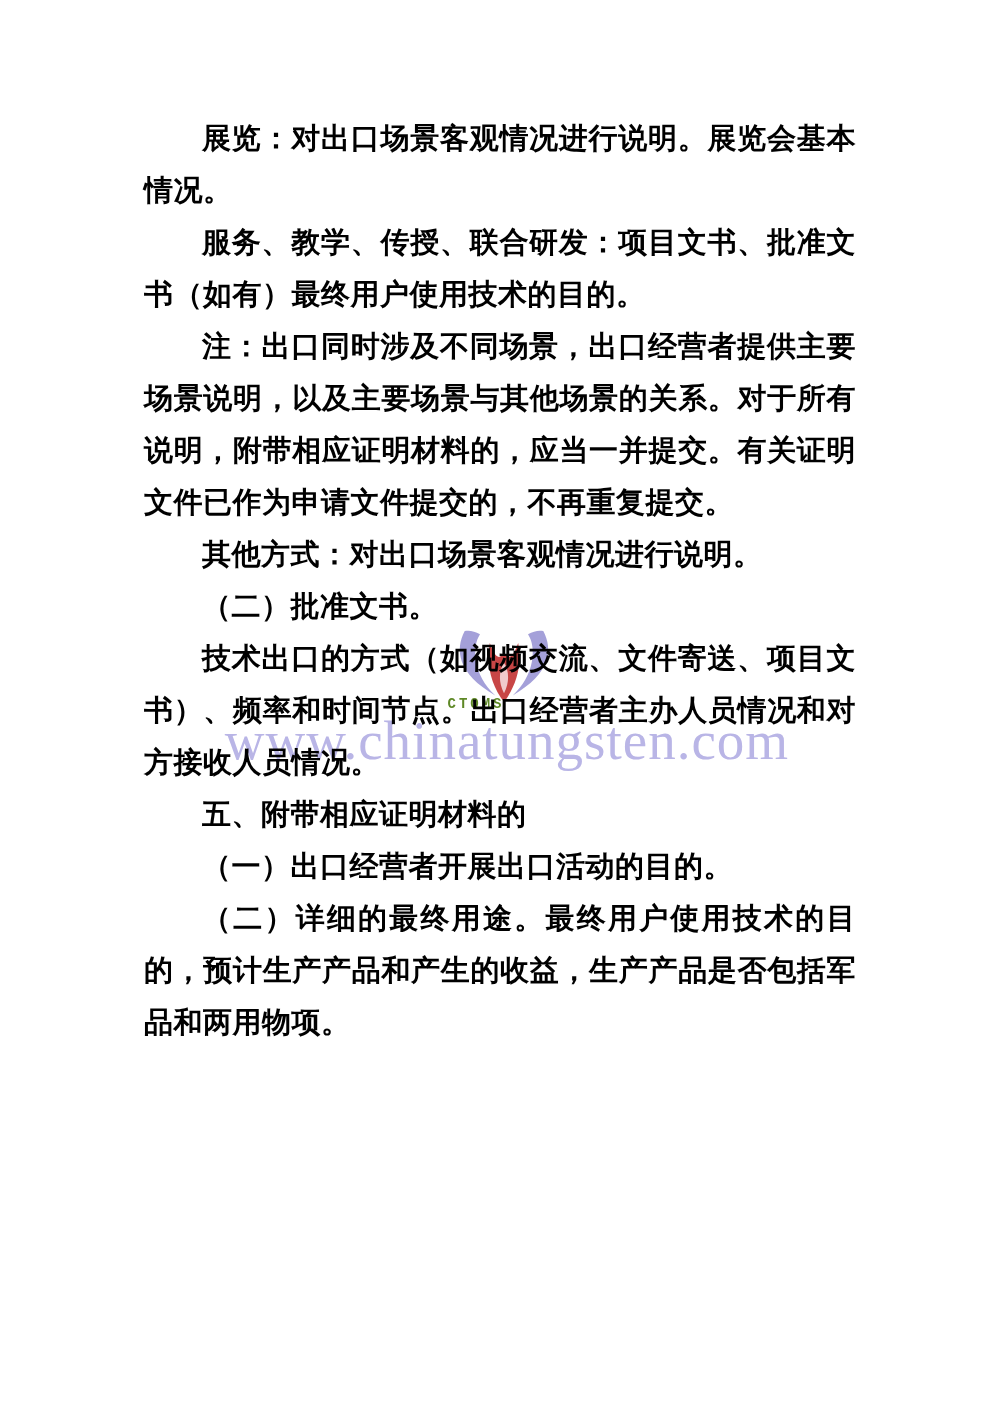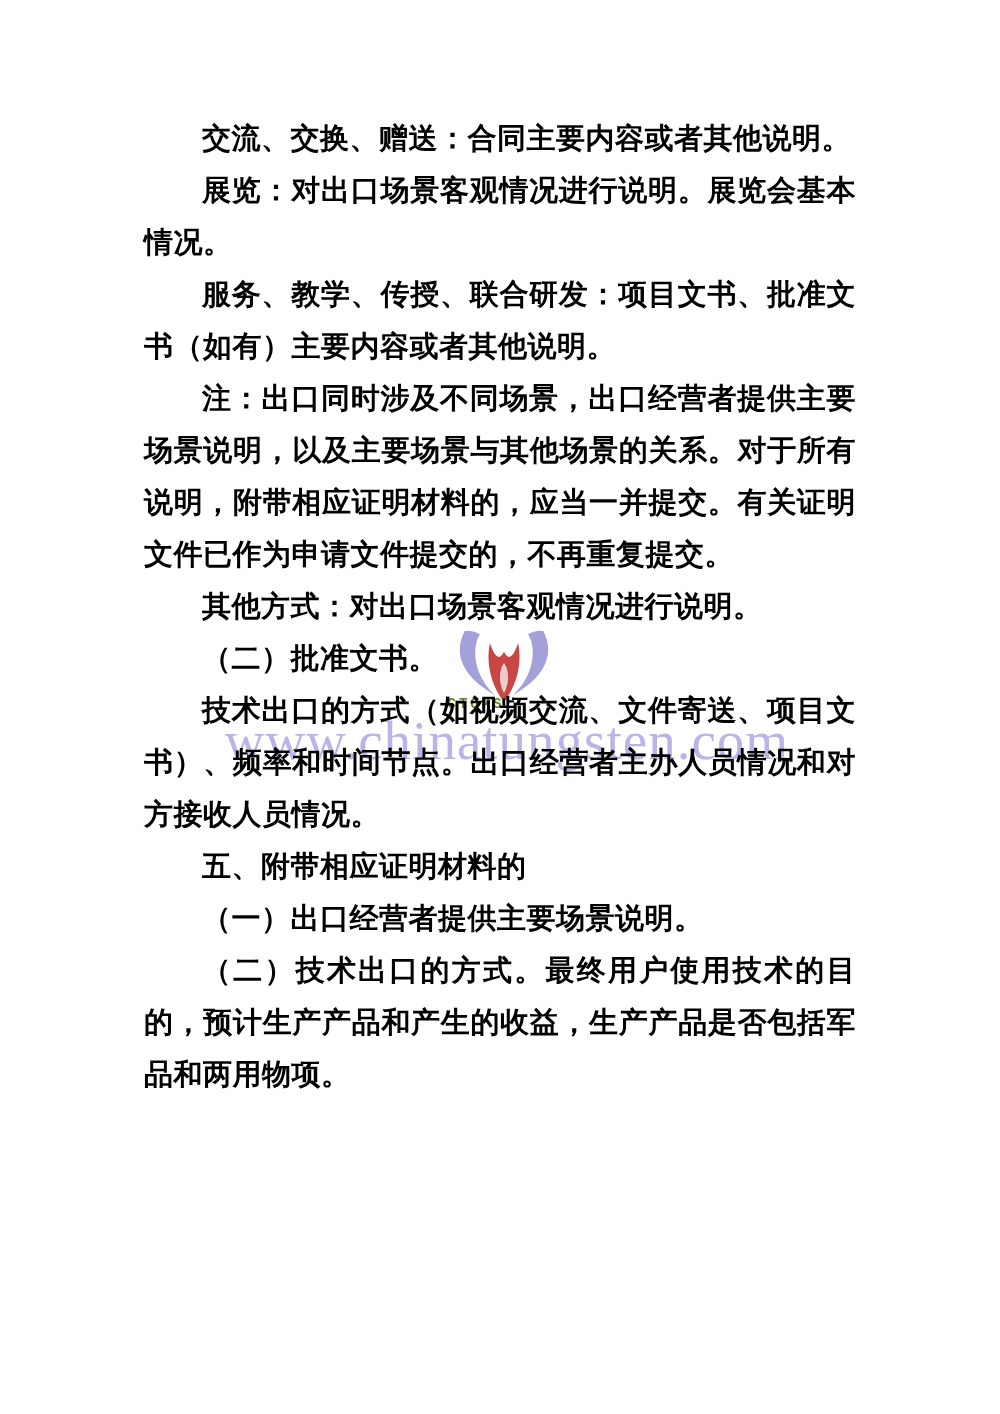--- a/index.html
+++ b/index.html
@@ -92,25 +92,24 @@
       <path opacity="0.8" d="M86,1 C95,18 93,40 58,60 C78,42 80,16 72,4 C77,1 82,0 86,1 Z" fill="#8d88cf"></path>
 
       <path opacity="0.9" d="M37,12 C33,32 39,52 50,66 C61,52 67,32 63,12 C58,26 54,28 50,20 C46,28 42,26 37,12 Z" fill="#c23232"></path>
       <path opacity="0.9" d="M50,30 C45,38 45,48 50,58 C55,48 55,38 50,30 Z" fill="#f4d9dc"></path>
     </svg>
     <div class="wm-logo-text">CTOMS</div>
     <div class="wm-url">www.chinatungsten.com</div>
   </div>
 
   <div class="text-block">
-    <p>交流、交换、赠送：合同主要内容或者其他说明。</p>
     <p>展览：对出口场景客观情况进行说明。展览会基本情况。</p>
-    <p>服务、教学、传授、联合研发：项目文书、批准文书（如有）主要内容或者其他说明。</p>
+    <p>服务、教学、传授、联合研发：项目文书、批准文书（如有）最终用户使用技术的目的。</p>
     <p>注：出口同时涉及不同场景，出口经营者提供主要场景说明，以及主要场景与其他场景的关系。对于所有说明，附带相应证明材料的，应当一并提交。有关证明文件已作为申请文件提交的，不再重复提交。</p>
     <p>其他方式：对出口场景客观情况进行说明。</p>
     <p>（二）批准文书。</p>
     <p>技术出口的方式（如视频交流、文件寄送、项目文书）、频率和时间节点。出口经营者主办人员情况和对方接收人员情况。</p>
     <p>五、附带相应证明材料的</p>
-    <p>（一）出口经营者提供主要场景说明。</p>
-    <p>（二）技术出口的方式。最终用户使用技术的目的，预计生产产品和产生的收益，生产产品是否包括军品和两用物项。</p>
+    <p>（一）出口经营者开展出口活动的目的。</p>
+    <p>（二）详细的最终用途。最终用户使用技术的目的，预计生产产品和产生的收益，生产产品是否包括军品和两用物项。</p>
   </div>
 
 </div>
 
 </body></html>

